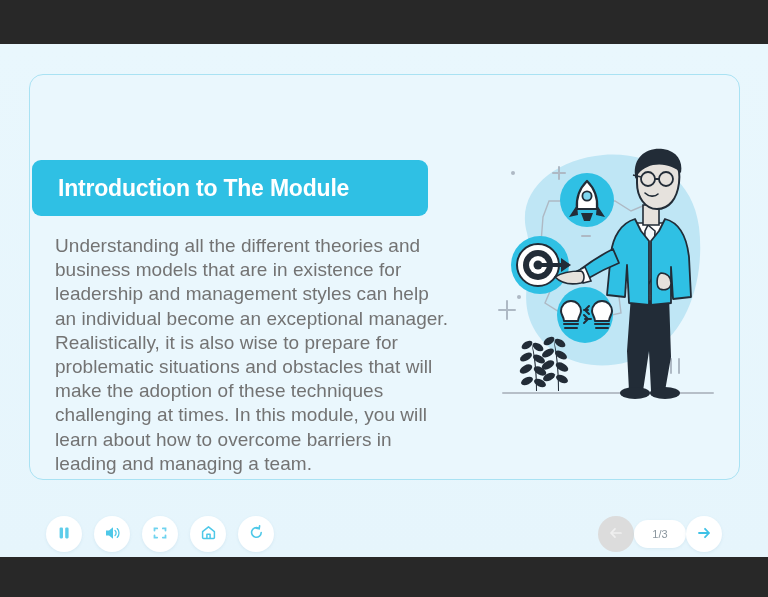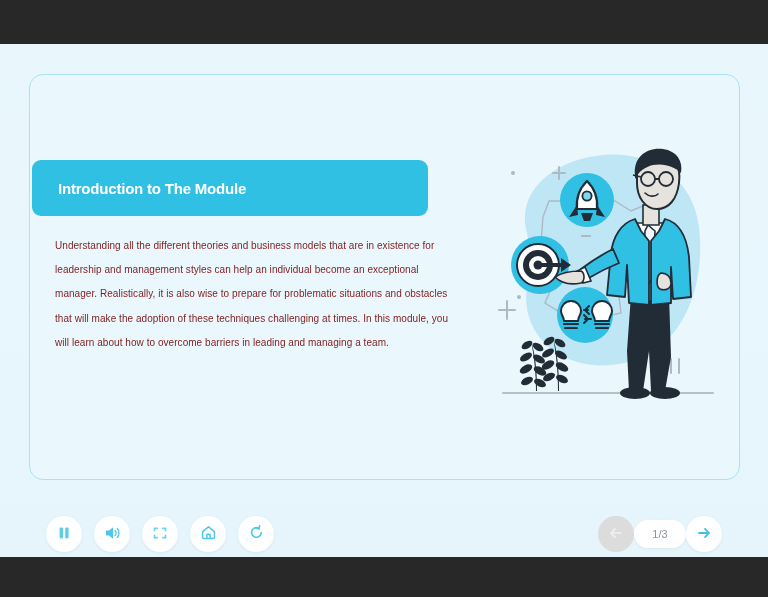--- a/index.html
+++ b/index.html
@@ -36,31 +36,31 @@
 
   .title-banner {
     position: absolute; left: 2px; top: 85px;
     width: 396px; height: 56px;
     background: #2fc0e4;
     border-radius: 9px;
     display: flex; align-items: center;
   }
   .title-banner .title-text {
     color: #ffffff;
-    font-size: 15px;
+    font-size: 23px;
     font-weight: bold;
     letter-spacing: -0.2px;
     padding-left: 26px;
   }
 
   .body-text {
     position: absolute; left: 25px; top: 159px;
     width: 396px;
-    color: #7f1d1d;
-    font-size: 10px;
+    color: #737373;
+    font-size: 19px;
     line-height: 24.2px;
     letter-spacing: 0.05px;
   }
 
   .illustration {
     position: absolute; left: 455px; top: 70px;
     width: 245px; height: 272px;
   }
 
   

